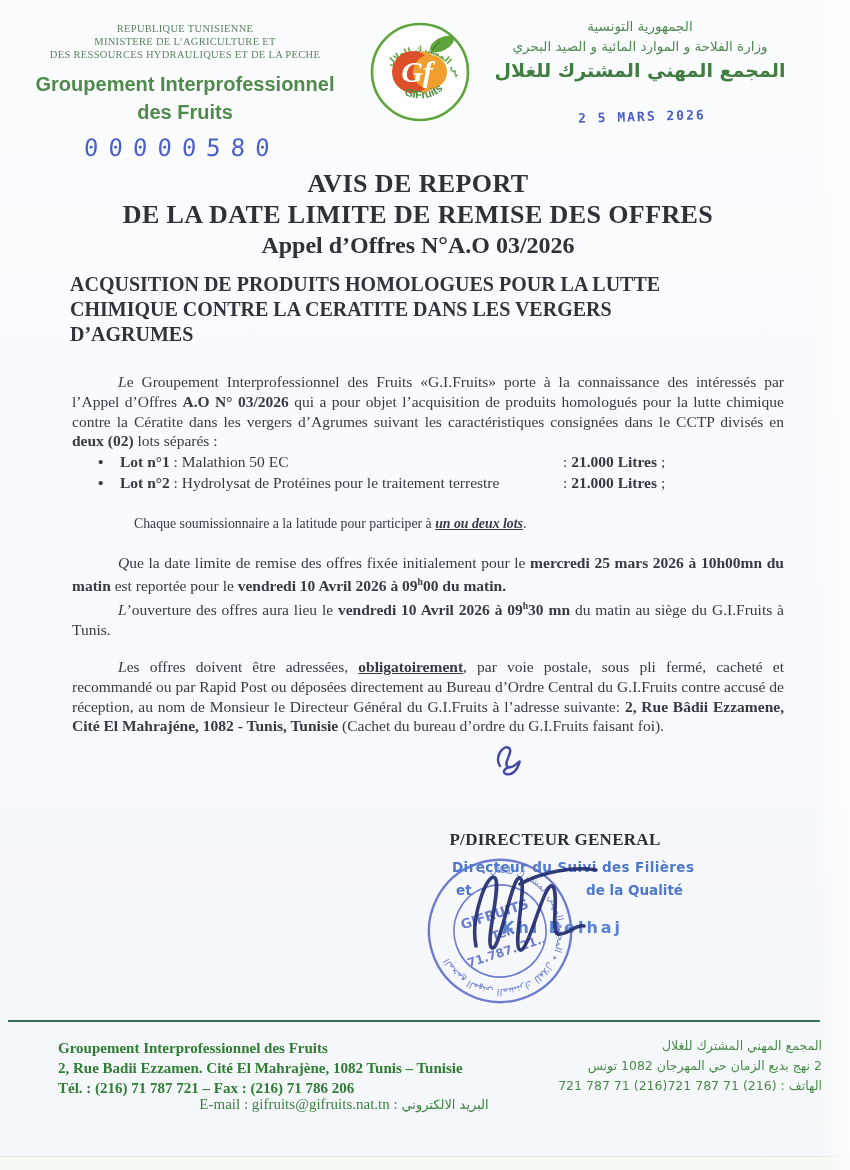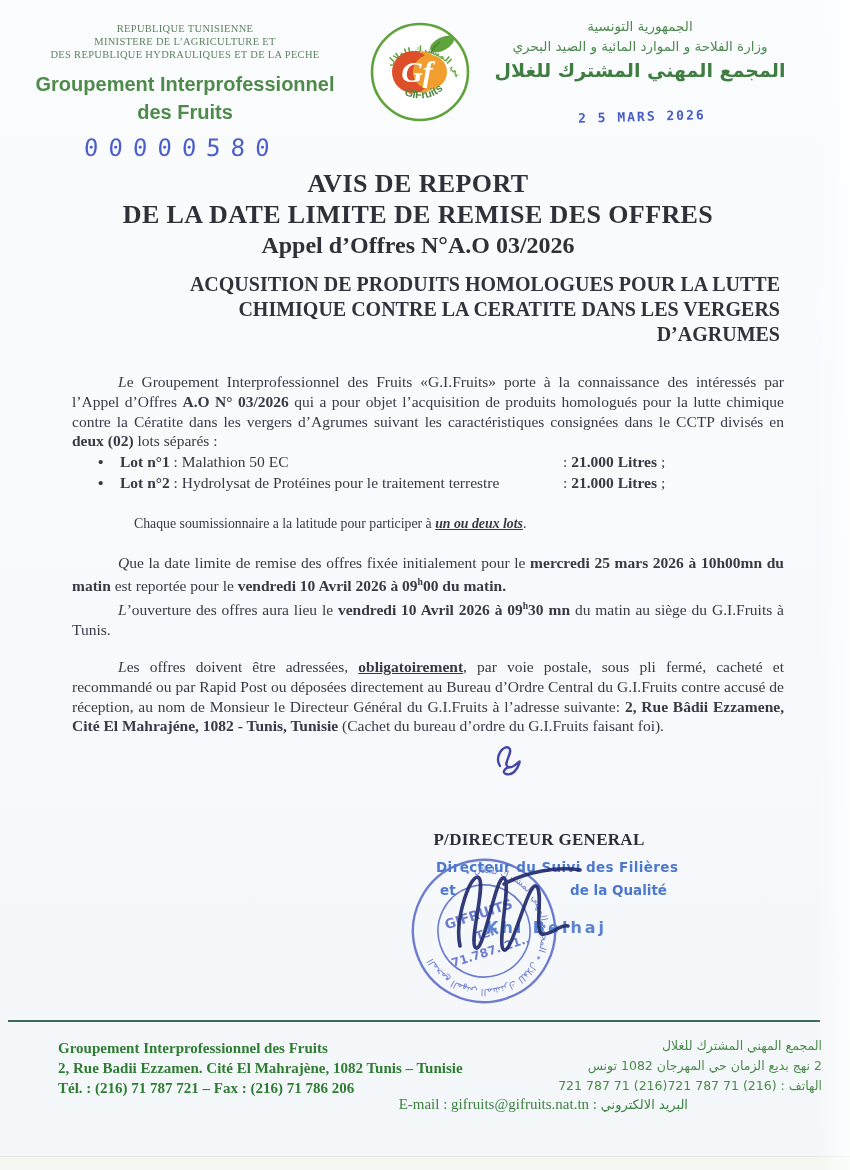--- a/index.html
+++ b/index.html
@@ -31,74 +31,74 @@
     font-size:13px; font-weight:bold; color:#3a50c4; letter-spacing:2px; transform:rotate(-1.5deg);
     opacity:.92; }
   .num-stamp { position:absolute; left:84px; top:134px; font-family:"DejaVu Sans Mono", monospace;
     font-size:24px; color:#4257c8; letter-spacing:10px; transform:skewX(-3deg); opacity:.95; }
 
   
   .title-block { position:absolute; left:33px; top:168px; width:770px; text-align:center;
     font-weight:bold; color:#2e3138; }
   .t1 { font-size:26px; line-height:31px; letter-spacing:.4px; }
   .t3 { font-size:24px; line-height:31px; }
-  .subject { position:absolute; left:70px; top:272px; width:710px; text-align:right;
+  .subject { position:absolute; left:70px; top:272px; width:710px; text-align:left;
     font-weight:bold; font-size:20px; line-height:25px; color:#30333c; }
 
   
   .content { position:absolute; left:72px; top:372px; width:712px; font-size:15.5px;
     line-height:19.8px; text-align:justify; color:#373a44; }
   .content p { text-indent:46px; }
   .b { font-weight:bold; } .i { font-style:italic; } .u { text-decoration:underline; }
   .sup { vertical-align:super; font-size:.62em; }
   .lot-row { position:relative; padding-left:32px; margin-top:1px; }
   .lot-row .bullet { position:absolute; left:26px; font-weight:bold; }
   .lot-row .lot-label { padding-left:16px; }
   .lot-row .lot-qty { position:absolute; left:491px; }
   .note { margin:21px 0 0 16px; font-size:13.8px; text-indent:0; }
   .p2 { margin-top:19px; } .p3 { } .p4 { margin-top:17px; }
   .paraph { position:absolute; left:492px; top:740px; }
 
   
-  .sig { position:absolute; left:384px; top:830px; width:310px; }
+  .sig { position:absolute; left:400px; top:830px; width:310px; }
   .sig-title { text-align:center; font-weight:bold; font-size:17px; color:#2c2f38; letter-spacing:.3px; }
   .stamp-svg { position:absolute; left:24px; top:22px; opacity:.88; }
   .role1 { position:absolute; left:52px; top:29px; width:260px; font-family:"DejaVu Sans", sans-serif;
     font-size:13.5px; font-weight:bold; color:#4d78cc; letter-spacing:.4px; }
   .role2a { position:absolute; left:56px; top:52px; font-family:"DejaVu Sans", sans-serif;
     font-size:13.5px; font-weight:bold; color:#4d78cc; }
   .role2b { position:absolute; left:186px; top:52px; font-family:"DejaVu Sans", sans-serif;
     font-size:13.5px; font-weight:bold; color:#4d78cc; }
   .sig-name { position:absolute; left:102px; top:88px; font-family:"DejaVu Sans", sans-serif;
     font-size:16px; font-weight:bold; color:#5b83d4; letter-spacing:3px; }
   .ink { position:absolute; left:62px; top:18px; }
 
   
   .footer-rule { position:absolute; left:8px; top:1020px; width:812px; height:0;
     border-top:2.5px solid #3a6b55; }
   .ftr-fr { position:absolute; left:22px; top:1038px; width:470px; font-weight:bold;
     font-size:15px; line-height:20px; color:#2f7c33;margin-left:36px; }
   .ftr-ar { position:absolute; right:28px; top:1036px; width:400px; text-align:right;
     direction:rtl; font-family:"DejaVu Sans", sans-serif; font-size:12.5px; line-height:20px;
     color:#4a8a48; }
-  .ftr-email { position:absolute; left:0; top:1096px; width:688px; text-align:right;
+  .ftr-email { position:absolute; left:0; top:1096px; width:688px; text-align:center;
     font-size:15px; color:#3d8142; }
   .ftr-email .ar { font-family:"DejaVu Sans", sans-serif; font-size:13px; }
   .bottom-band { position:absolute; left:0; top:1156px; width:850px; height:14px;
     background:#f3f8f2; border-top:1px solid #e1eadf; }
 </style>
 </head>
 <body>
 
 <div class="page">
 
   <div class="hdr-left">
     <div class="caps">REPUBLIQUE TUNISIENNE</div>
     <div class="caps">MINISTERE DE L’AGRICULTURE ET</div>
-    <div class="caps">DES REPUBLIQUE HYDRAULIQUES ET DE LA PECHE</div>
+    <div class="caps">DES RESSOURCES HYDRAULIQUES ET DE LA PECHE</div>
     <div class="org-name">
       <div>Groupement Interprofessionnel</div>
       <div>des Fruits</div>
     </div>
   </div>
 
   <div class="logo-wrap">
     <svg width="104" height="104" viewBox="0 0 104 104">
       <circle cx="52" cy="52" r="48" fill="#ffffff" stroke="#5fa33c" stroke-width="2.6"></circle>
       <defs>

